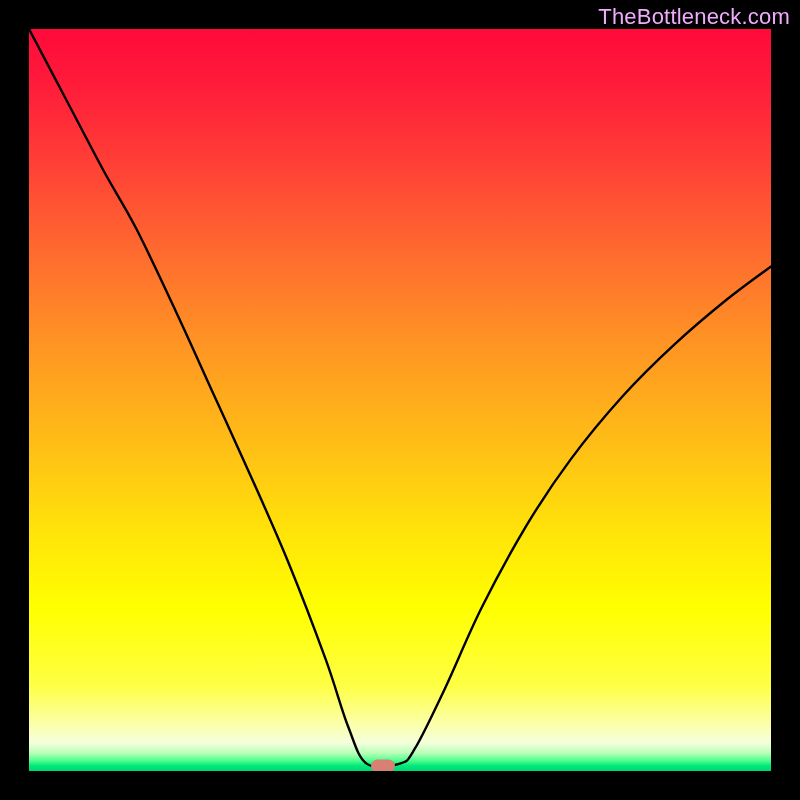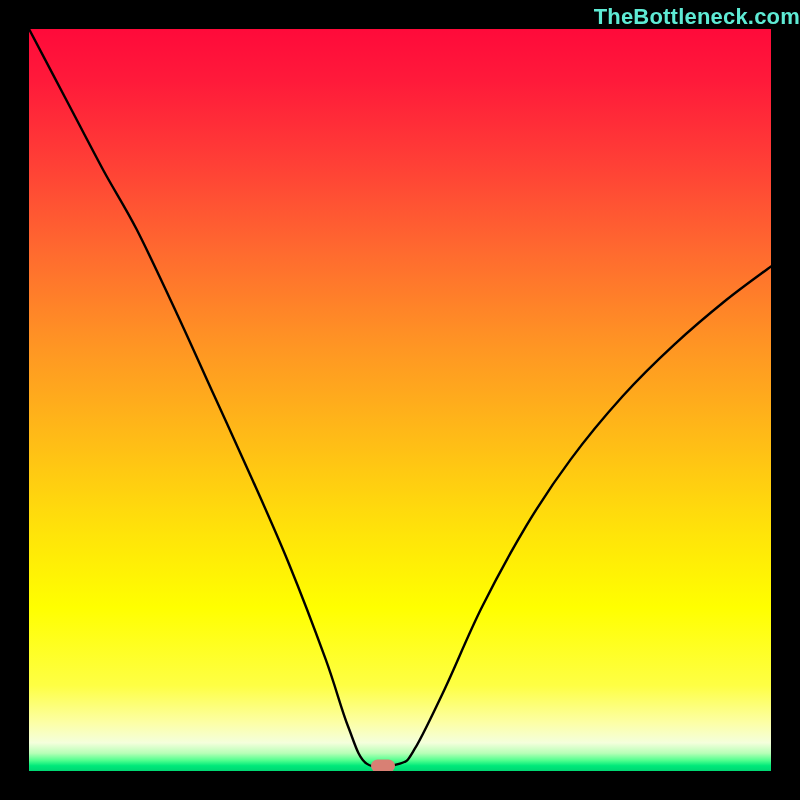--- a/index.html
+++ b/index.html
@@ -56,24 +56,24 @@
     position: absolute;
     width: 24px;
     height: 13px;
     border-radius: 7px;
     background: #d88074;
     transform: translate(-50%, -50%);
   }
   .watermark {
     position: absolute;
     top: 4px;
-    right: 0;
-    color: #5eead4;
+    right: 10px;
+    color: #f0abfc;
     font-size: 22px;
-    font-weight: 700;
+    font-weight: 400;
     letter-spacing: 0.2px;
   }
 </style>
 </head>
 <body>
 
 <div class="frame">
   <div class="plot">
     <div class="gradient"></div>
     <svg class="curve" viewBox="0 0 742 742" preserveAspectRatio="none">

